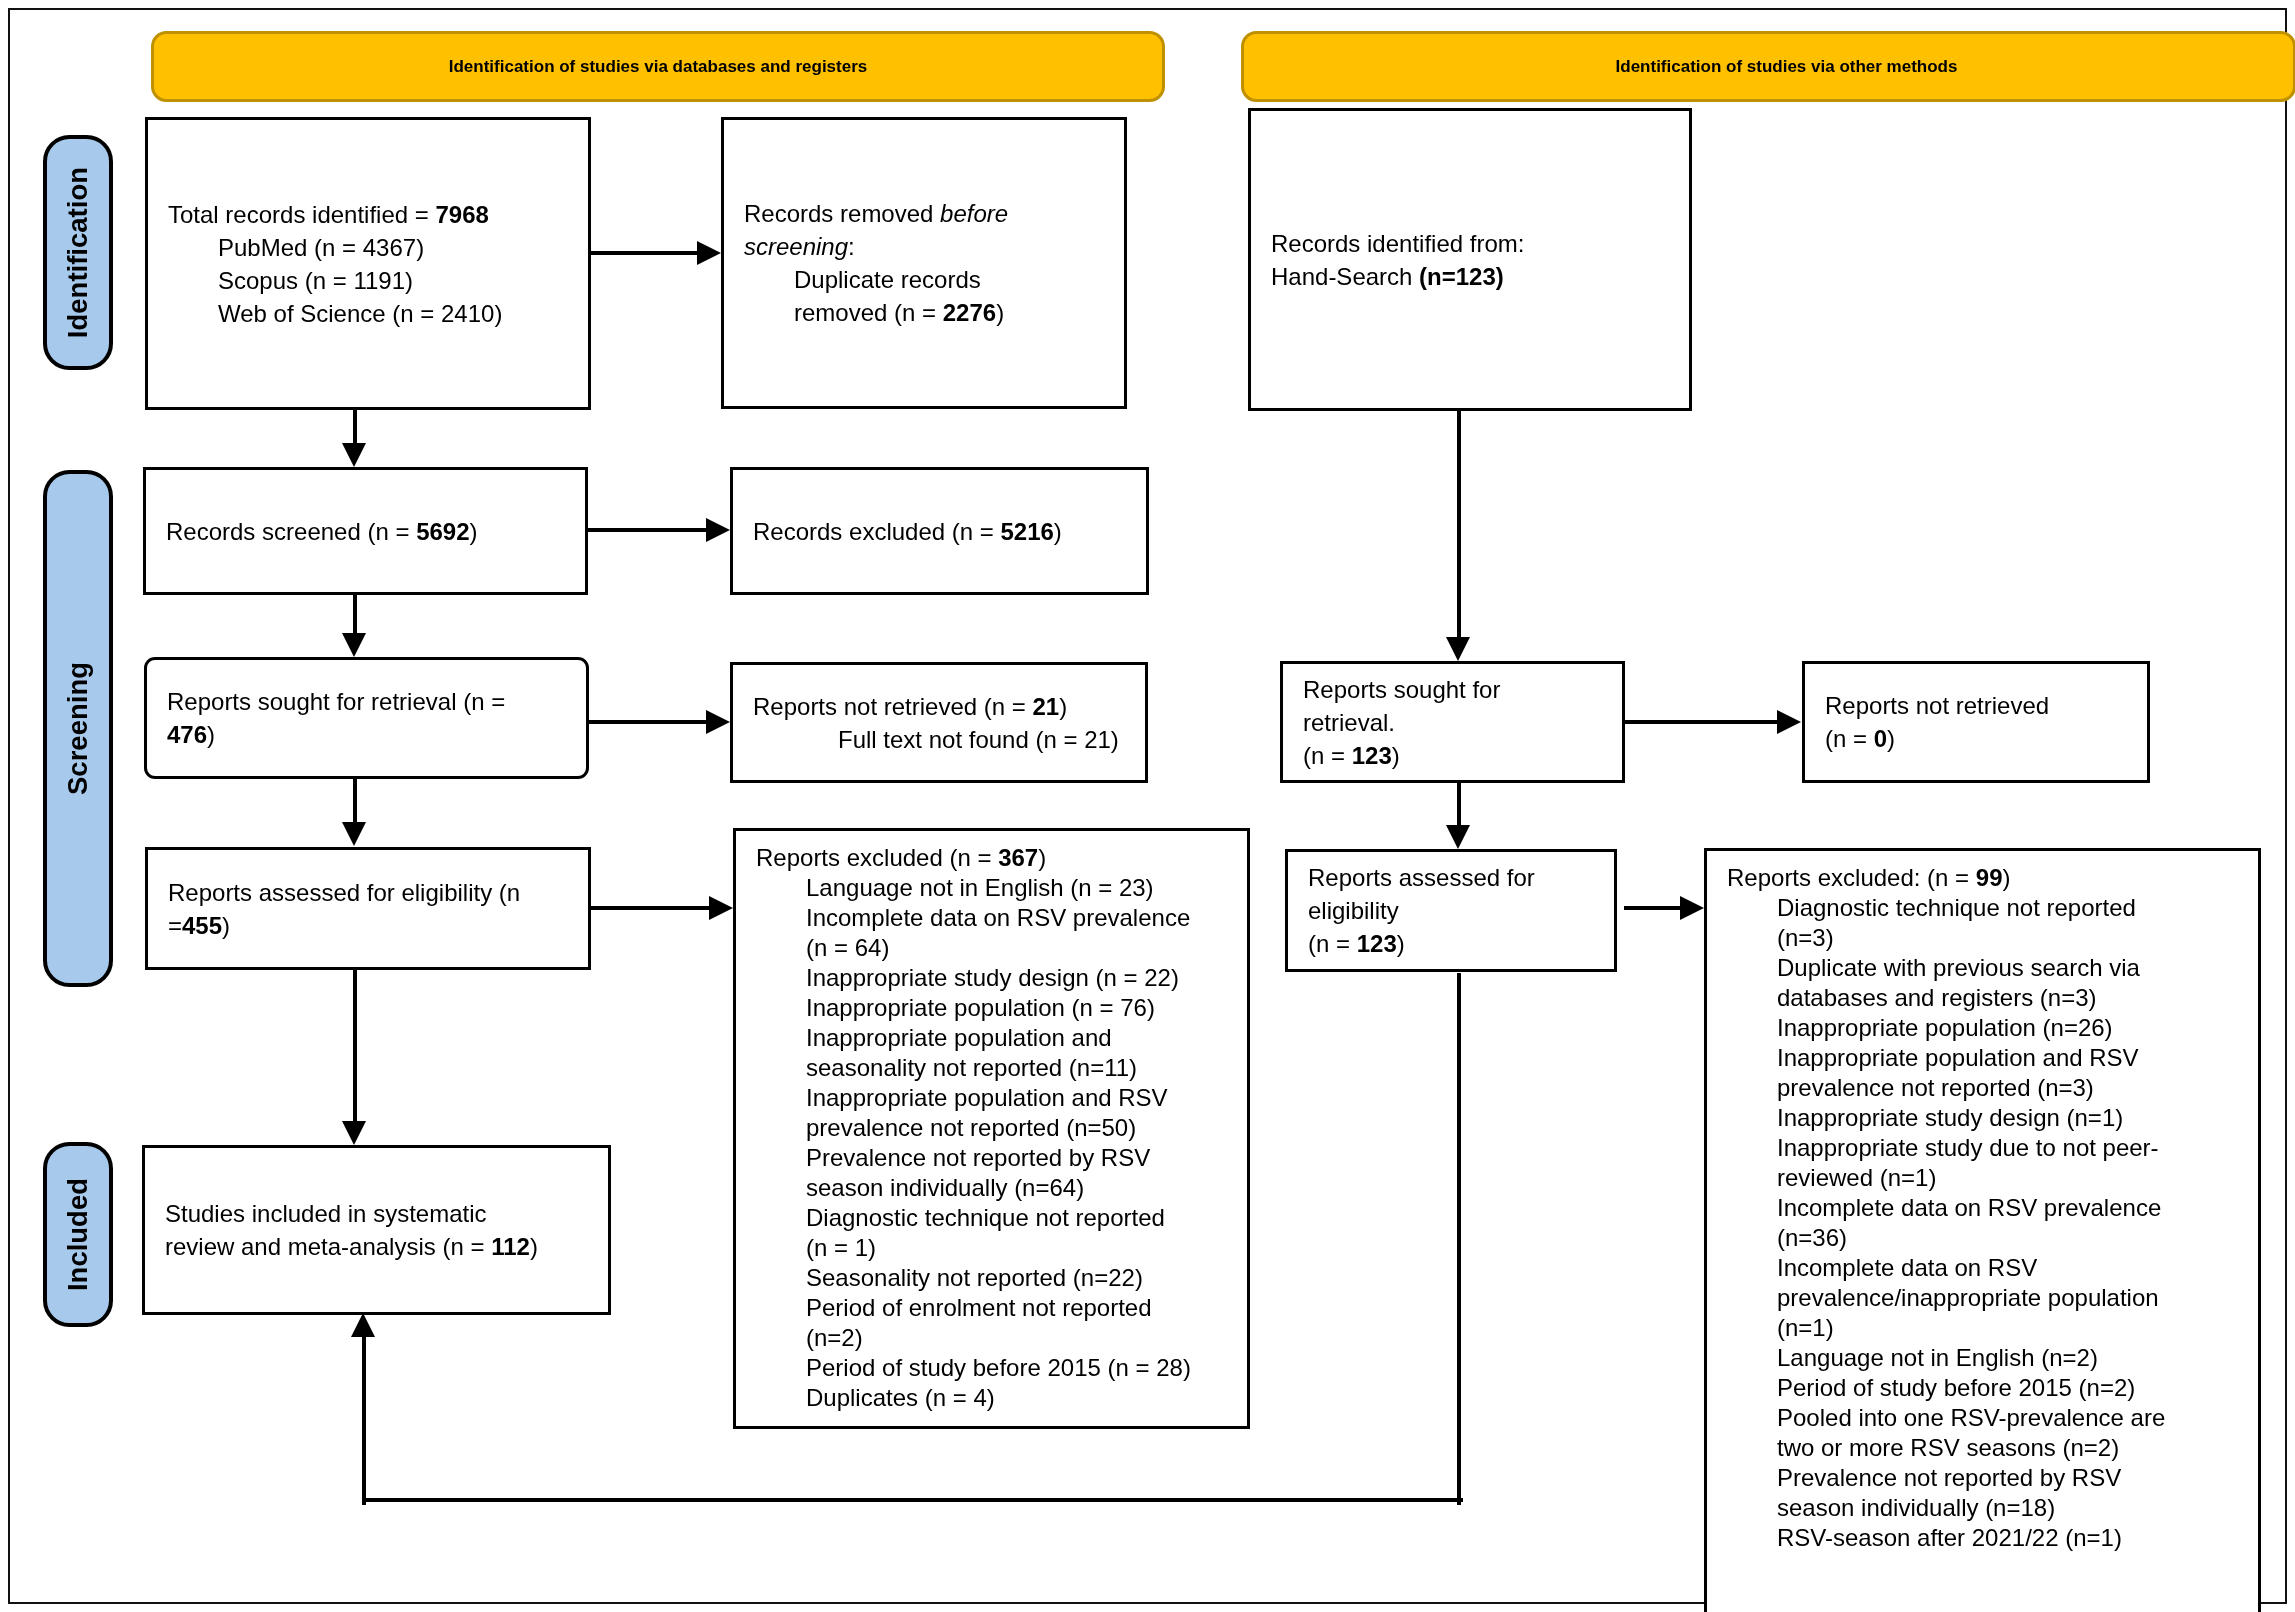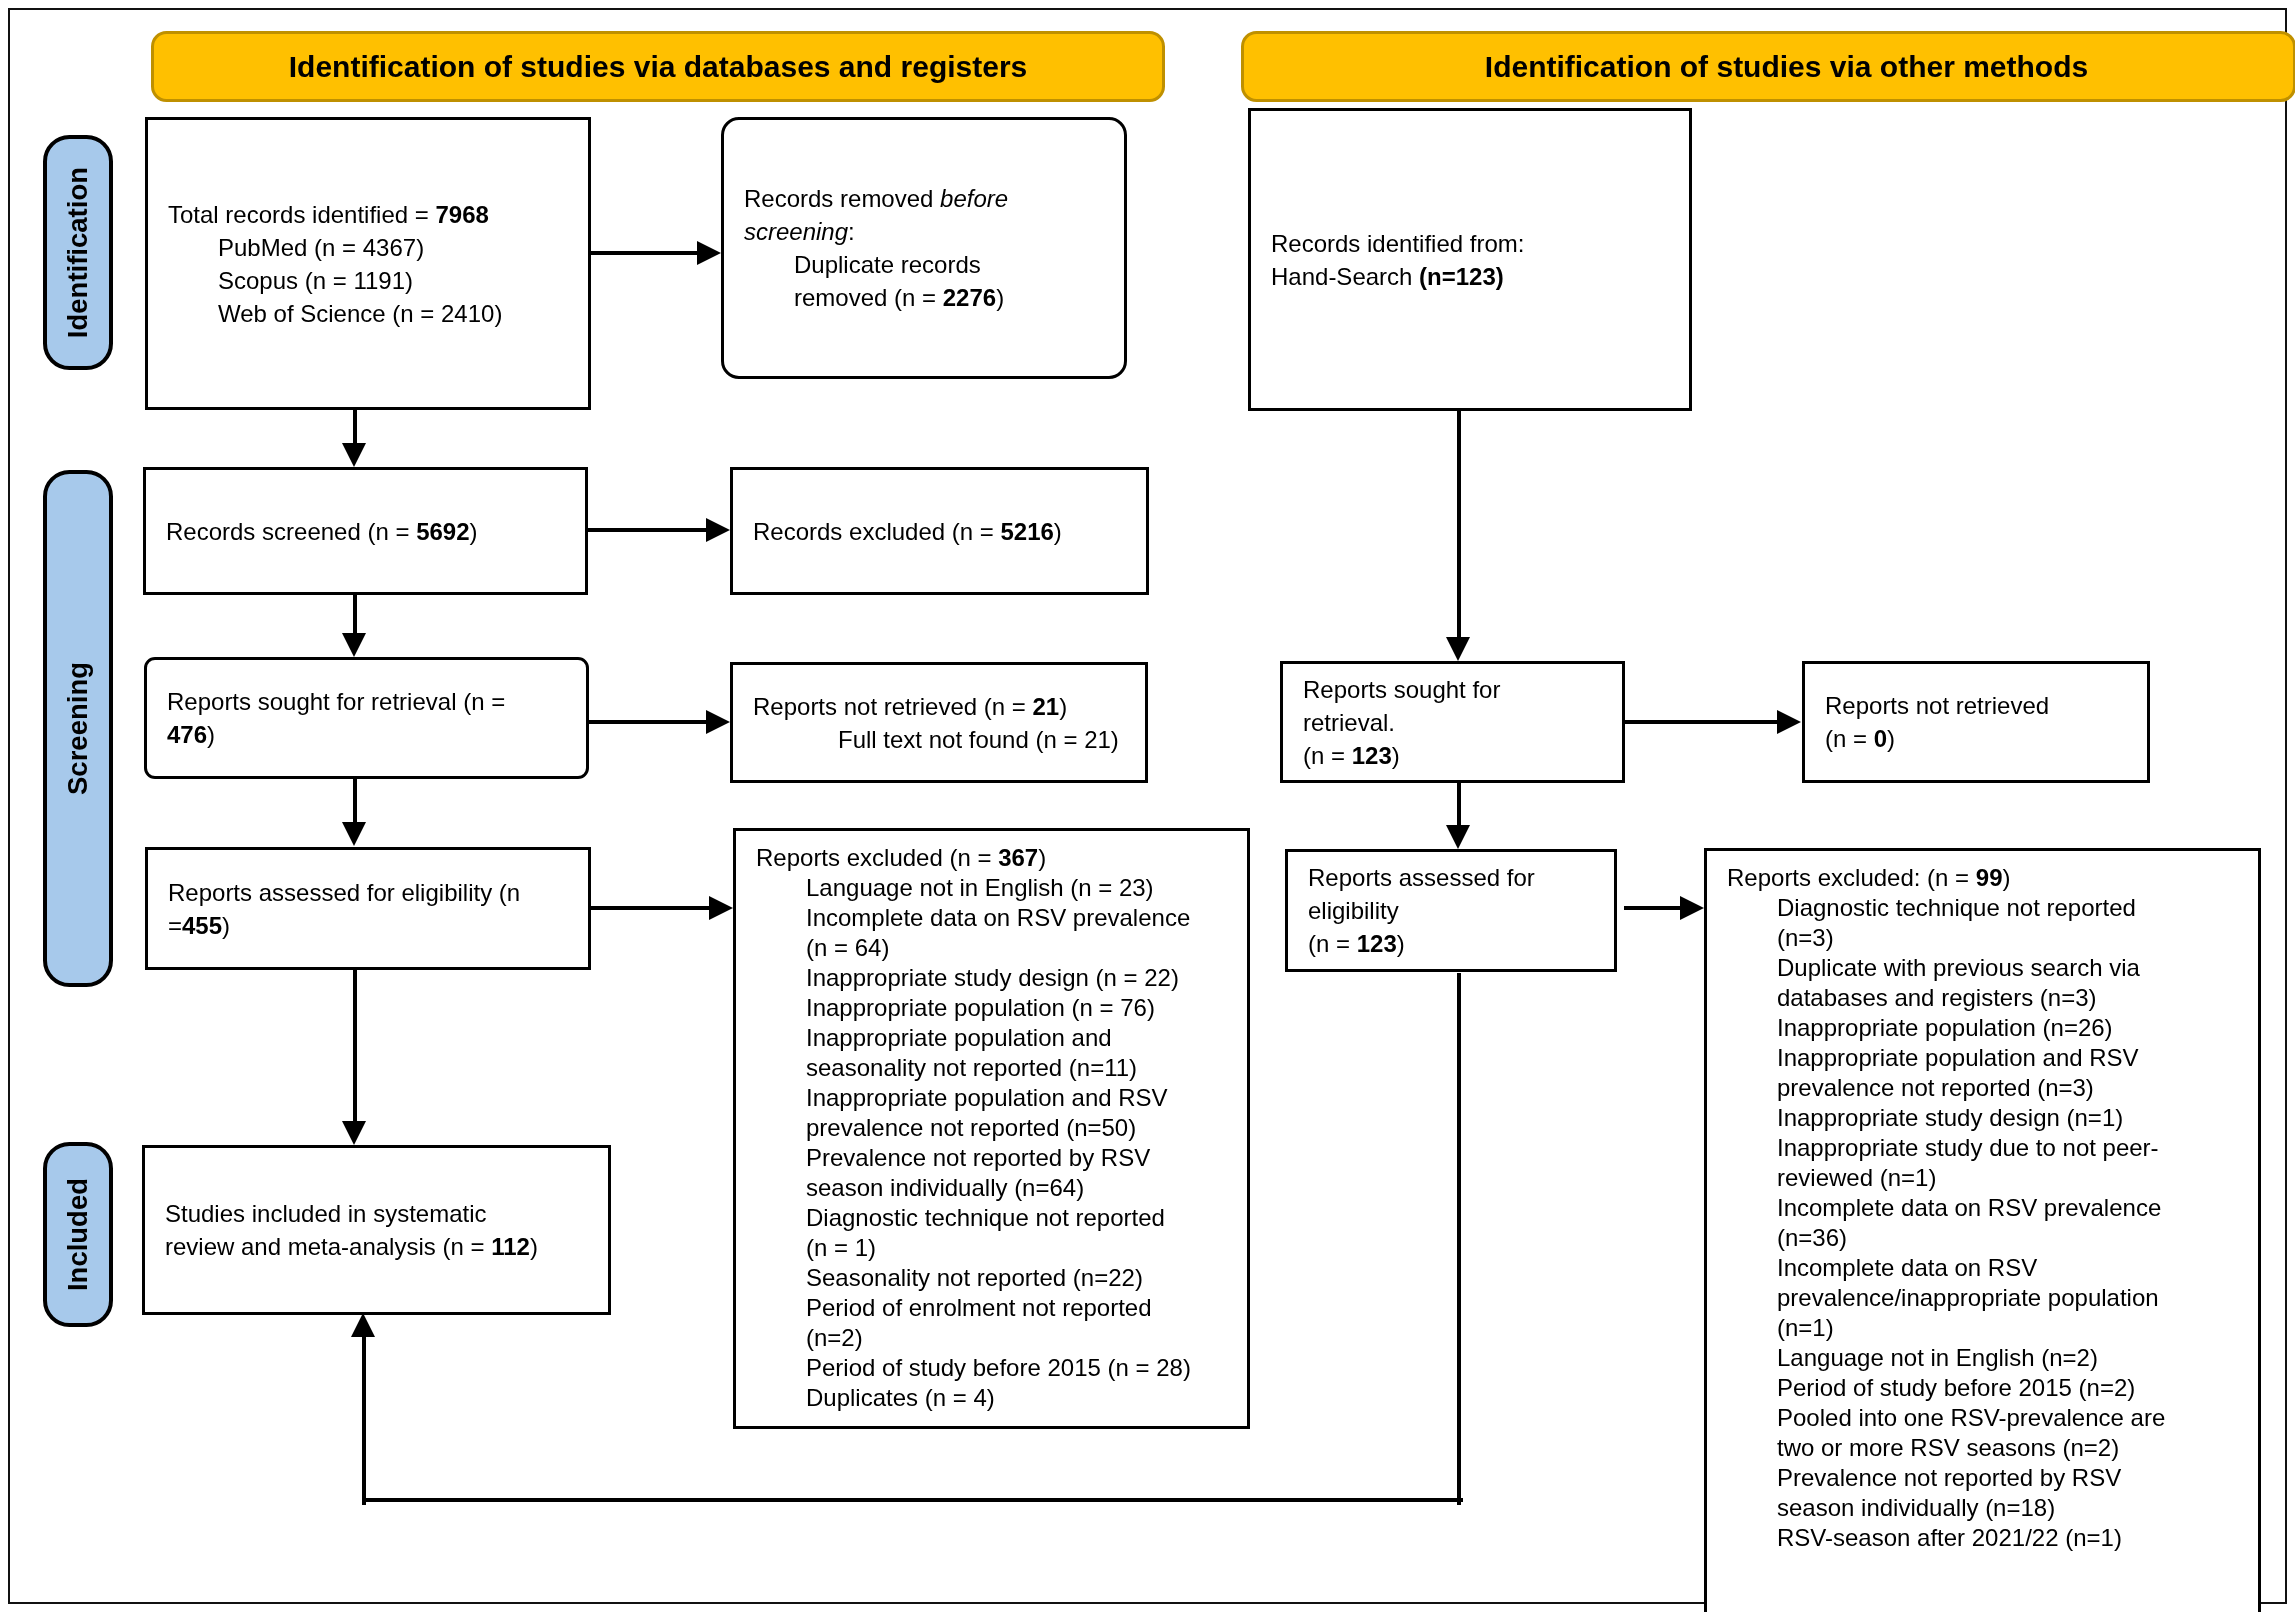--- a/index.html
+++ b/index.html
@@ -1,21 +1,21 @@
 <!DOCTYPE html>
 <html style="--banner-fill: #FFC000; --banner-border: #BF9000; --stage-fill: #A7C9EB;font-size:8.8px"><head>
 <meta charset="utf-8">
 <style>
   html,body{margin:0;padding:0;background:#ffffff;}
   body{font-family:"Liberation Sans", sans-serif;}
   #canvas{position:relative;width:2295px;height:1613px;background:#ffffff;overflow:hidden;}
   #frame{position:absolute;left:7.7px;top:7.7px;width:2275px;height:1592px;border:2.8px solid #111;}
   .banner{position:absolute;display:flex;align-items:center;justify-content:center;
     background:var(--banner-fill);border:3.3px solid var(--banner-border);border-radius:15.4px;
-    font-weight:bold;font-size:30px;color:#000;}
+    font-weight:bold;font-size:17px;color:#000;}
   .stage{position:absolute;display:flex;align-items:center;justify-content:center;
     background:var(--stage-fill);border:4.4px solid #000;border-radius:26.4px;}
   .stage span{writing-mode:vertical-rl;transform:rotate(180deg);font-weight:bold;font-size:27.5px;color:#000;white-space:nowrap;}
   .box{position:absolute;background:#fff;border:3.3px solid #000;box-sizing:border-box;
     display:flex;flex-direction:column;color:#000;}
   .box.center{justify-content:center;}
   .box.big{justify-content:flex-start;padding-top:12px;}
   .bline{white-space:nowrap;padding-left:20px;font-size:24px;line-height:33px;}
   .big .bline{font-size:24px;line-height:30px;}
   .bline.ind1{padding-left:70px;}
@@ -47,21 +47,21 @@
   </div>
   <div class="stage" style="left:43px;top:1142px;width:62px;height:177px;">
     <span>Included</span>
   </div>
 <div class="box center" style="left: 145px; top: 117px; width: 446px; height: 293px;">
       <div class="bline"><span>Total records identified = </span><b>7968</b></div>
       <div class="bline ind1"><span>PubMed (n = 4367)</span></div>
       <div class="bline ind1"><span>Scopus (n = 1191)</span></div>
       <div class="bline ind1"><span>Web of Science (n = 2410)</span></div>
     </div>
-    <div class="box center" style="left: 721px; top: 117px; width: 406px; height: 262px; border-radius: 18px;">
+    <div class="box center" style="left: 721px; top: 117px; width: 406px; height: 292px;">
       <div class="bline"><span>Records removed </span><i>before</i></div>
       <div class="bline"><i>screening</i><span>:</span></div>
       <div class="bline ind1"><span>Duplicate records</span></div>
       <div class="bline ind1"><span>removed (n = </span><b>2276</b><span>)</span></div>
     </div>
     <div class="box center" style="left: 1248px; top: 108px; width: 444px; height: 303px;">
       <div class="bline"><span>Records identified from:</span></div>
       <div class="bline"><span>Hand-Search </span><b>(n=123)</b></div>
     </div>
     <div class="box center" style="left: 143px; top: 467px; width: 445px; height: 128px;">

